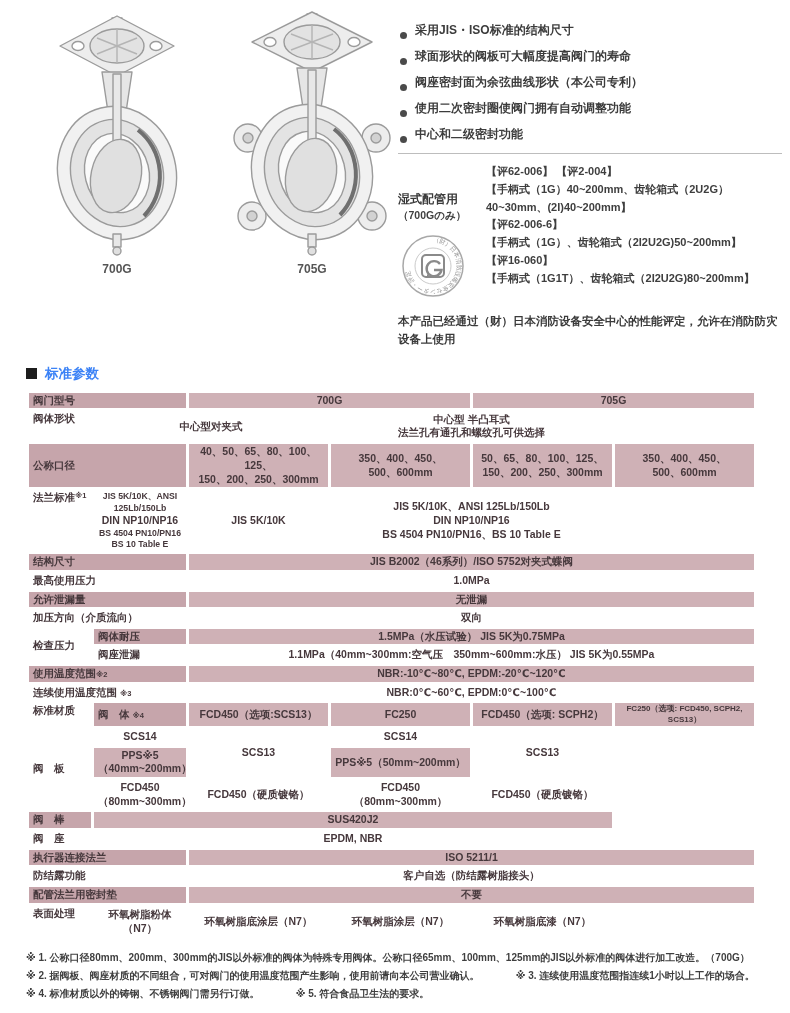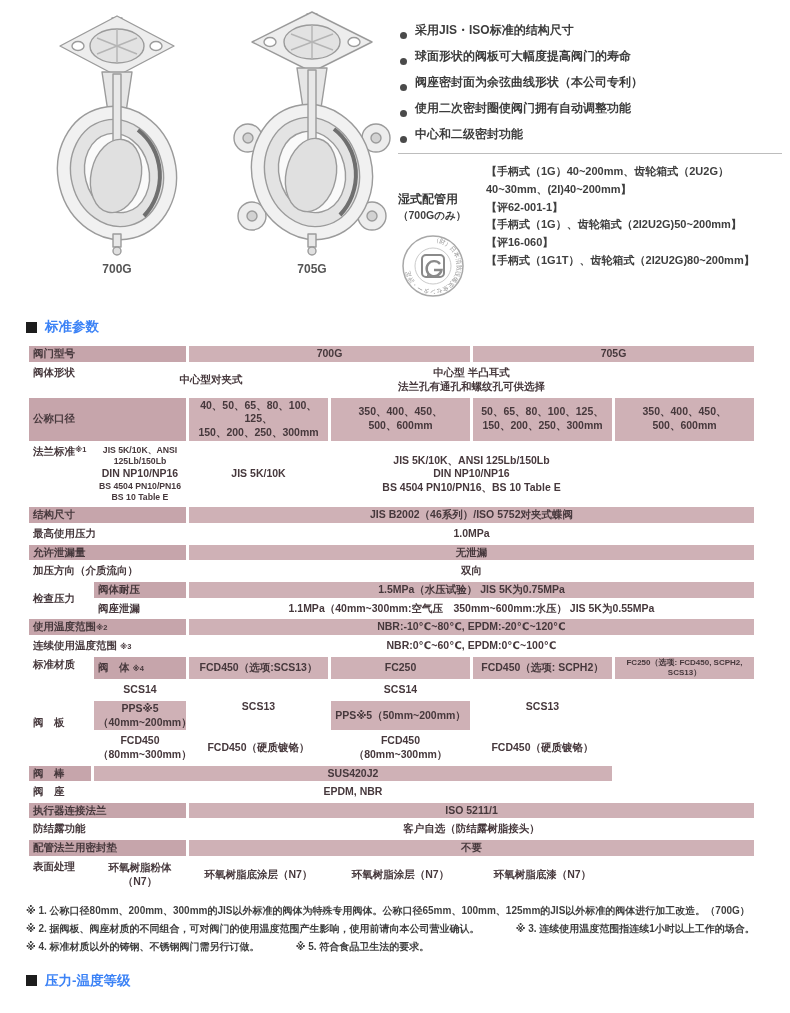--- a/index.html
+++ b/index.html
@@ -159,28 +159,30 @@
               </defs>
             <circle cx="33" cy="33" r="30" fill="#ffffff" stroke="#a8a8a8" stroke-width="1.5"></circle>
             <circle cx="33" cy="33" r="18" fill="none" stroke="#bdbdbd" stroke-width="0.8"></circle>
             <text font-size="6" fill="#8f8f8f"><textPath href="#sealcirc">（財）日本消防設備安全センター・評定</textPath></text>
             <rect x="22" y="22" width="22" height="22" rx="4" fill="none" stroke="#8a8a8a" stroke-width="2"></rect>
             <path d="M40 31 a7.5 7.5 0 1 0 1.5 6 h-7.5" fill="none" stroke="#8a8a8a" stroke-width="2.4"></path>
             <path d="M27 41 q6 5 12 0 v3 h-12 z" fill="#8a8a8a"></path>
           </svg>
         </div>
         <div class="wet-lines">
+          <div>【评62-006】 【评2-004】</div>
           <div>【手柄式（1G）40~200mm、齿轮箱式（2U2G）40~30mm、(2I)40~200mm】</div>
-          <div>【评62-001-1】</div>
+          <div>【评62-006-6】</div>
           <div>【手柄式（1G）、齿轮箱式（2I2U2G)50~200mm】</div>
           <div>【评16-060】</div>
           <div>【手柄式（1G1T）、齿轮箱式（2I2U2G)80~200mm】</div>
         </div>
       </div>
 
+      <p class="approval">本产品已经通过（财）日本消防设备安全中心的性能评定，允许在消防防灾设备上使用</p>
     </div>
   </div>
 
   <h2 class="sec">
     <span class="sq"></span>
     <span>标准参数</span>
   </h2>
 
   <table class="spec">
     <colgroup>

